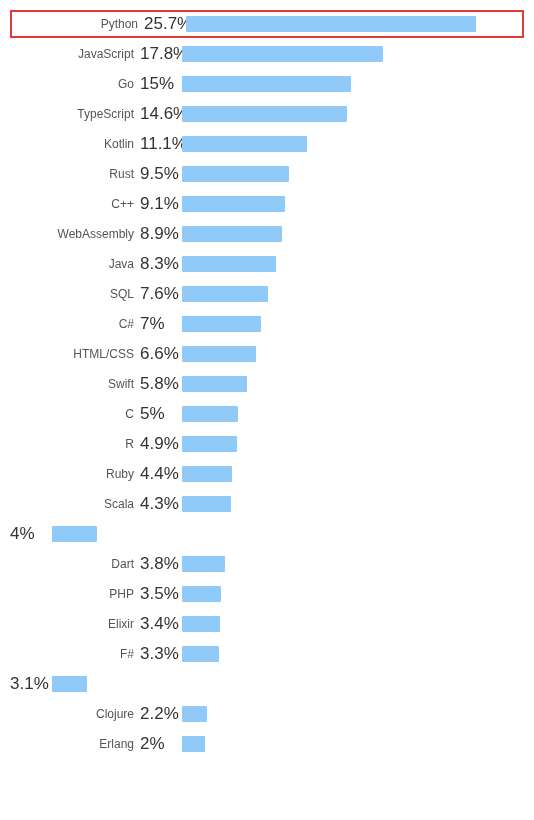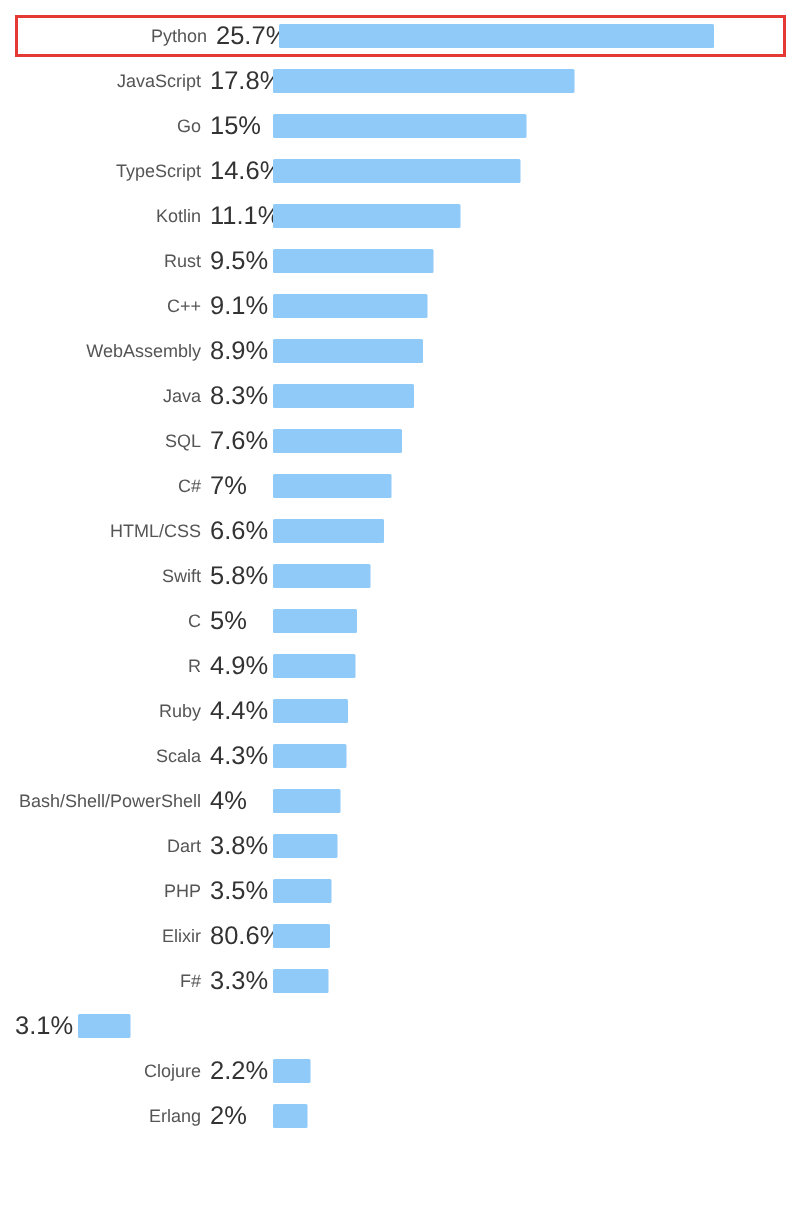--- a/index.html
+++ b/index.html
@@ -183,21 +183,20 @@
       </div>
     </div>
     <div class="chart-row">
       <div class="label">Scala</div>
       <div class="value">4.3%</div>
       <div class="bar-container">
         <div class="bar" style="width: 48.5214px; background-color: rgb(144, 202, 249);"></div>
       </div>
     </div>
     <div class="chart-row">
-      <div class="label">Bash/Shell/PowerShell</div>
       <div class="value">4%</div>
       <div class="bar-container">
         <div class="bar" style="width: 45.1362px; background-color: rgb(144, 202, 249);"></div>
       </div>
     </div>
     <div class="chart-row">
       <div class="label">Dart</div>
       <div class="value">3.8%</div>
       <div class="bar-container">
         <div class="bar" style="width: 42.8794px; background-color: rgb(144, 202, 249);"></div>
@@ -205,21 +204,21 @@
     </div>
     <div class="chart-row">
       <div class="label">PHP</div>
       <div class="value">3.5%</div>
       <div class="bar-container">
         <div class="bar" style="width: 39.4942px; background-color: rgb(144, 202, 249);"></div>
       </div>
     </div>
     <div class="chart-row">
       <div class="label">Elixir</div>
-      <div class="value">80.6%</div>
+      <div class="value">3.4%</div>
       <div class="bar-container">
         <div class="bar" style="width: 38.3658px; background-color: rgb(144, 202, 249);"></div>
       </div>
     </div>
     <div class="chart-row">
       <div class="label">F#</div>
       <div class="value">3.3%</div>
       <div class="bar-container">
         <div class="bar" style="width: 37.2374px; background-color: rgb(144, 202, 249);"></div>
       </div>

